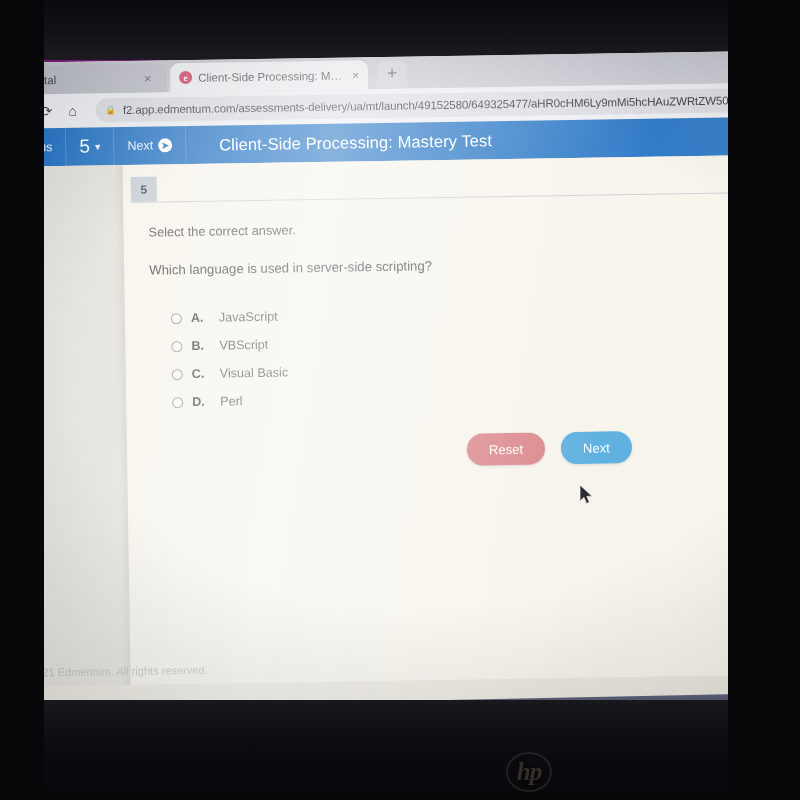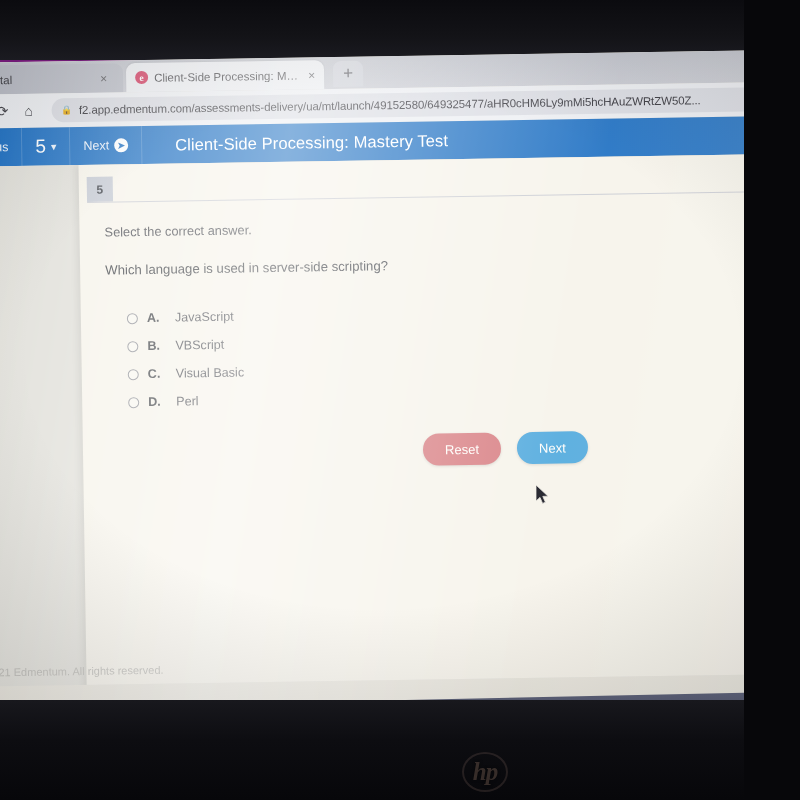--- a/index.html
+++ b/index.html
@@ -7,23 +7,24 @@
   html, body {
     width: 800px; height: 800px;
     overflow: hidden;
     font-family: "Liberation Sans", sans-serif;
     background: #07070a;
   }
 
   
   #photo {
     position: relative;
-    width: 744px; height: 800px;
+    width: 684px; height: 800px;
     background: #701a75;
     overflow: hidden;
+    margin-left: 44px;
   }
 
   
   .bezel-top {
     position: absolute; left: 0; top: 0; width: 800px; height: 60px;
     background: linear-gradient(180deg, #0b0b0f 0%, #131317 60%, #1b1b21 100%);
   }
   .bezel-bottom {
     position: absolute; left: 0; top: 700px; width: 800px; height: 100px;
     background: linear-gradient(180deg, #18181d 0%, #0d0d11 40%, #07070a 100%);

